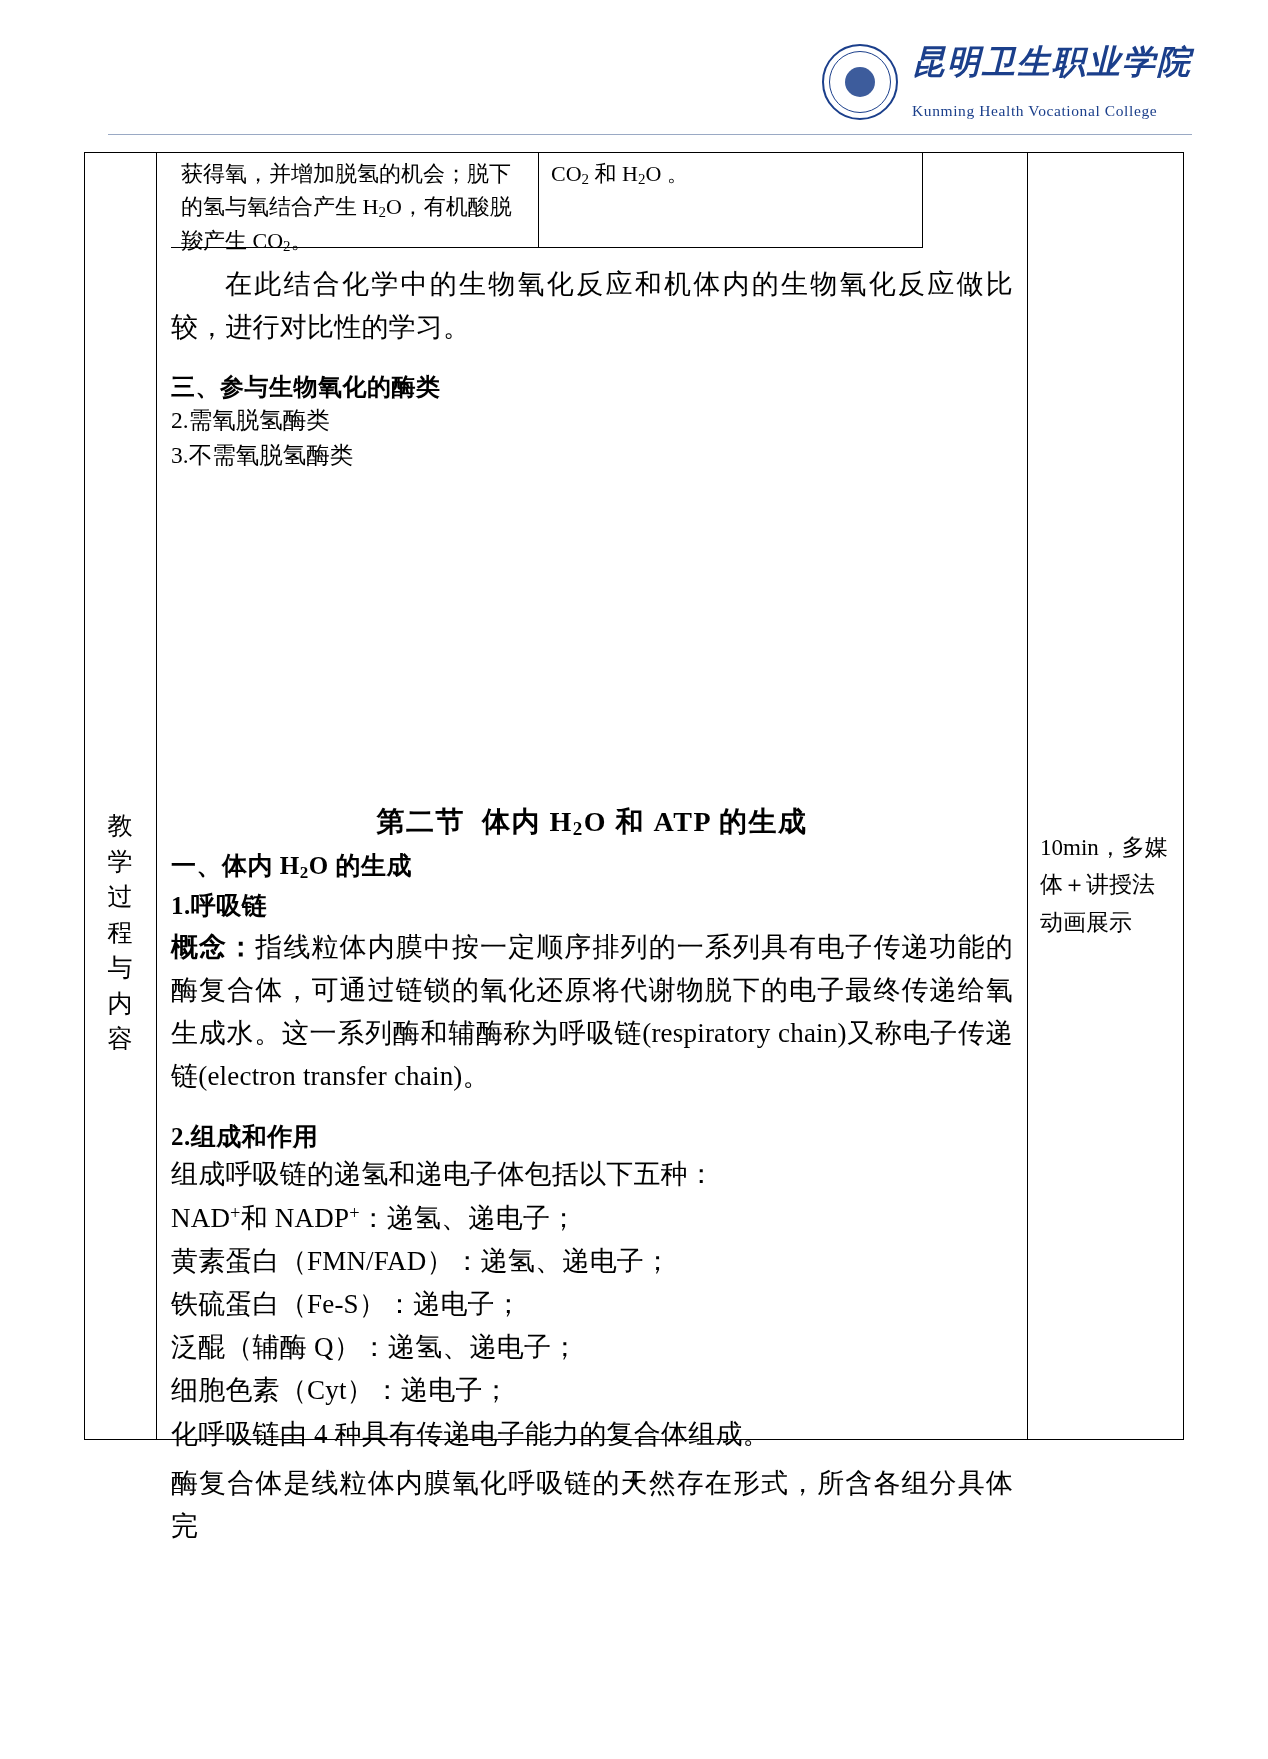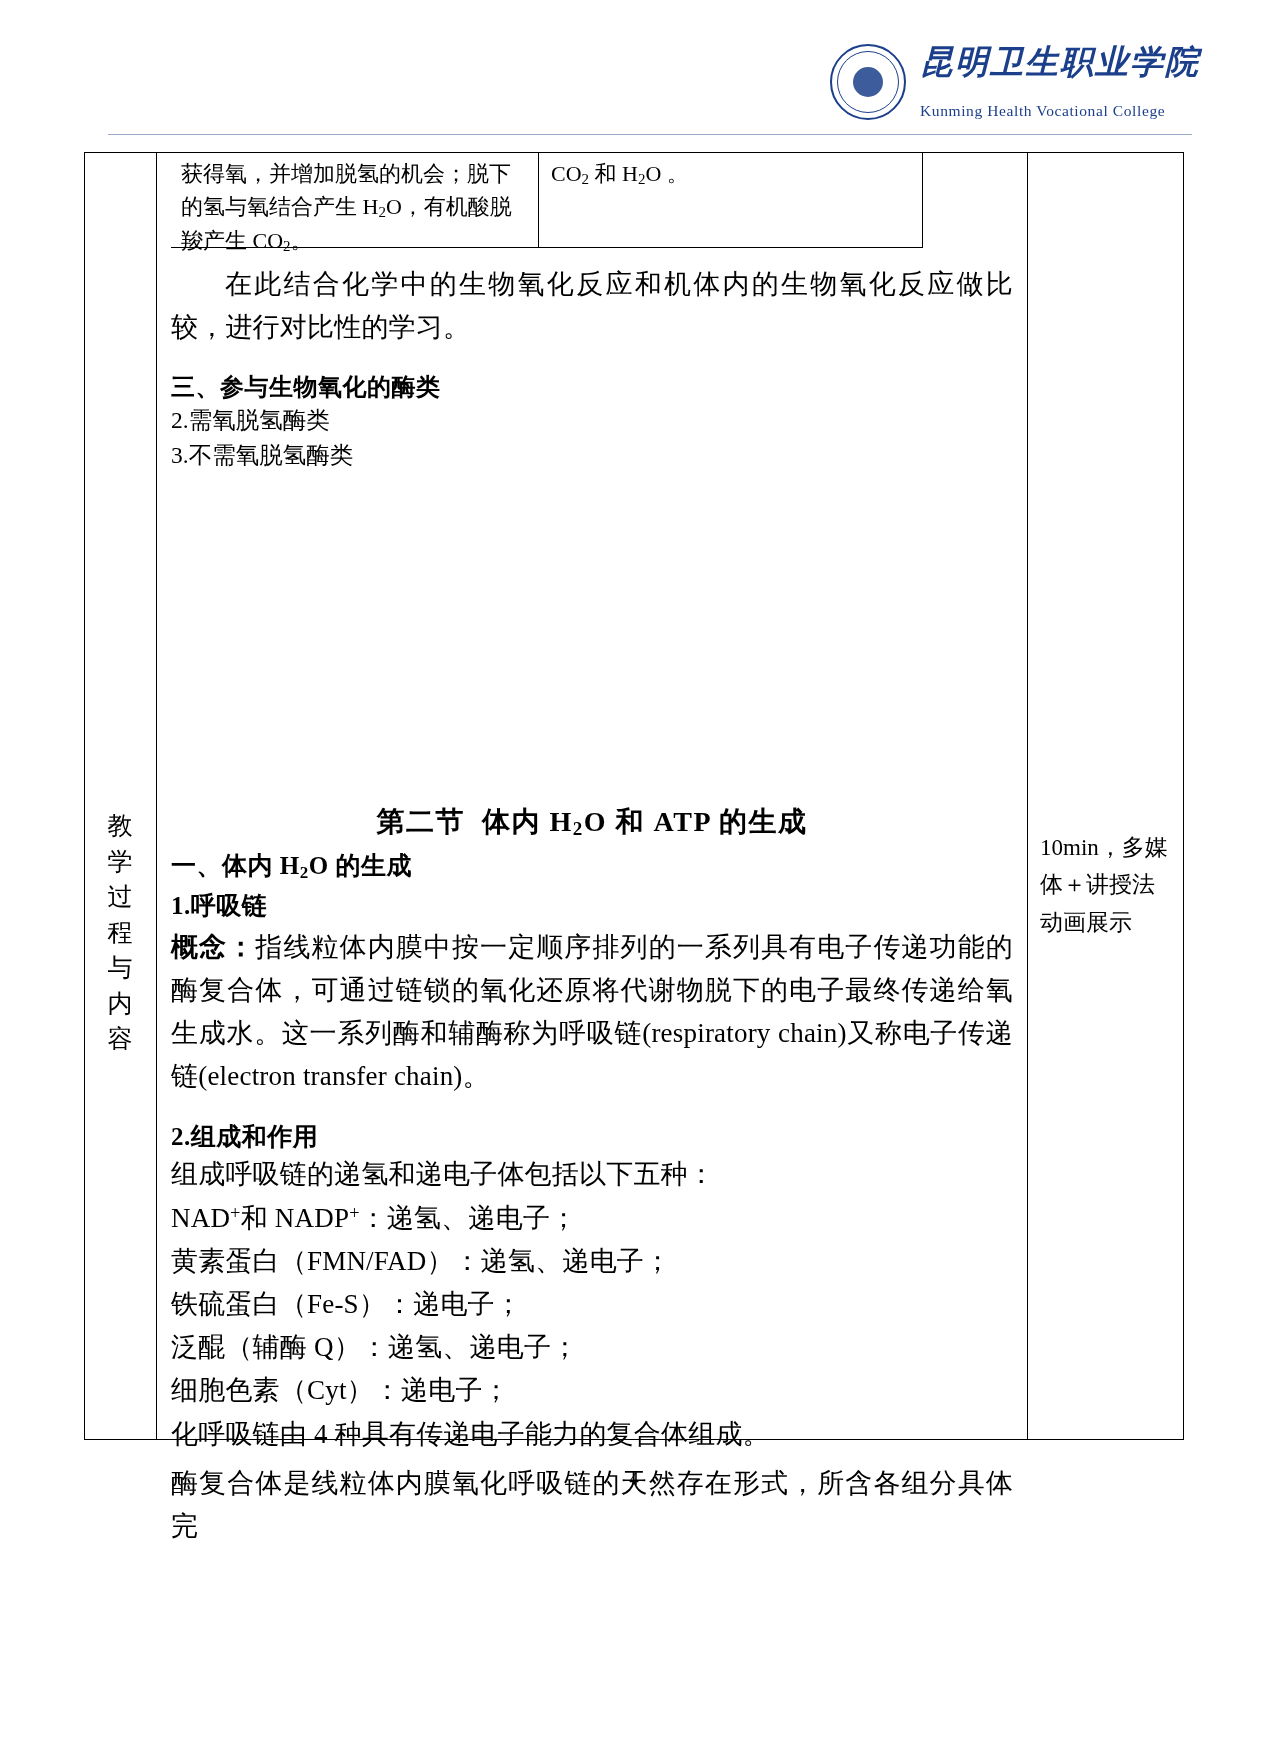--- a/index.html
+++ b/index.html
@@ -17,21 +17,21 @@
   }
   .page {
     position: absolute;
     inset: 0;
   }
 
   
   .header {
     position: absolute;
     top: 44px;
-    right: 68px;
+    right: 76px;
     display: flex;
     align-items: center;
     gap: 14px;
   }
   .logo-seal {
     width: 72px;
     height: 72px;
     border-radius: 50%;
     border: 2px solid #1b3f8b;
     position: relative;

